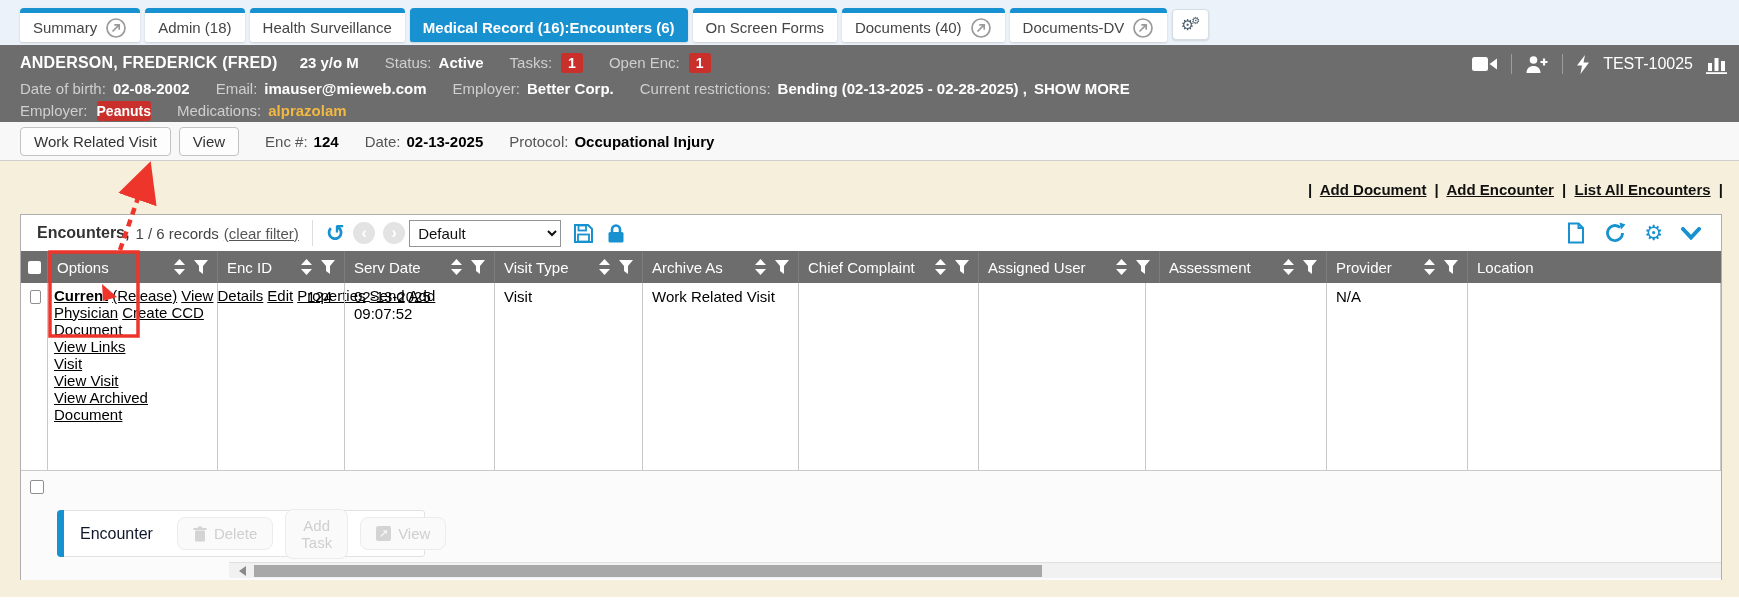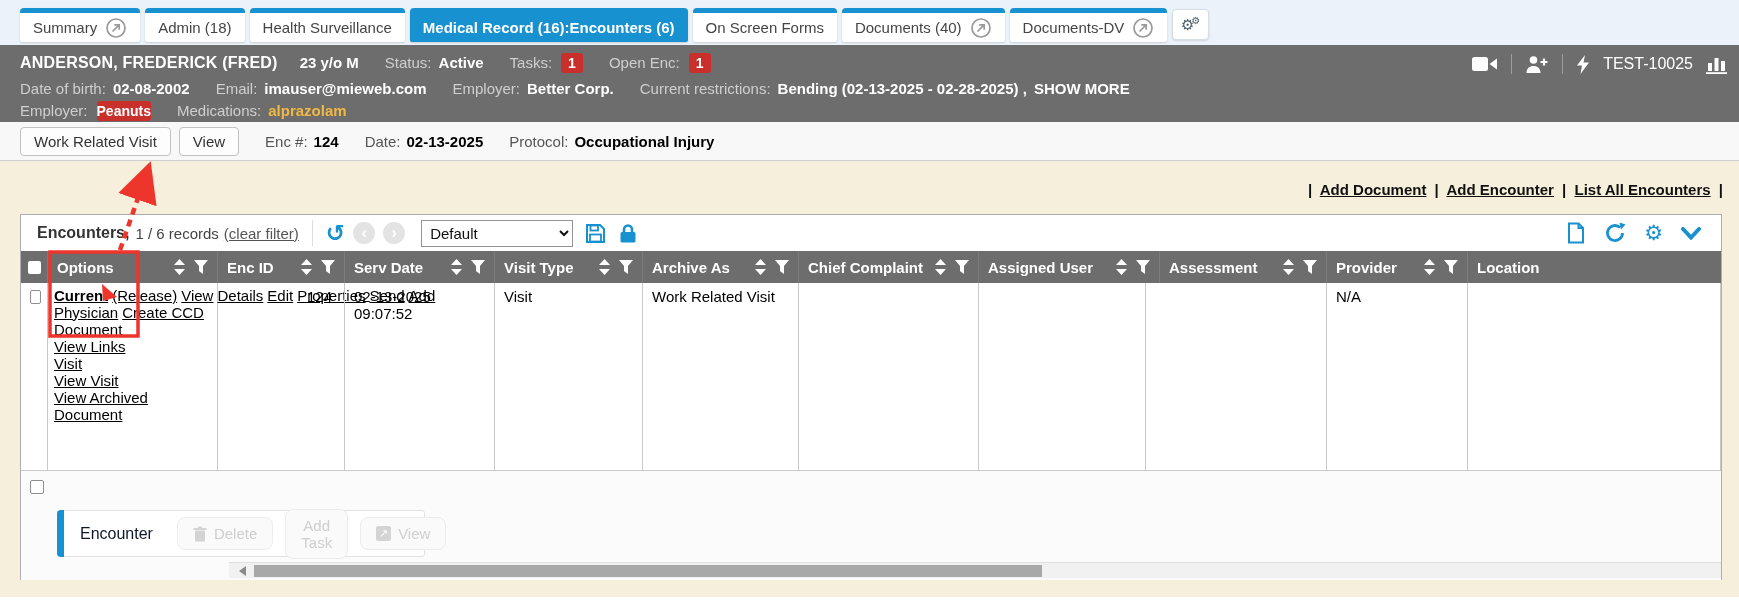--- a/index.html
+++ b/index.html
@@ -65,29 +65,29 @@
            border:1px solid #aeaeae; }
   .grid-toolbar { height:36px; display:flex; align-items:center; padding:0 10px 0 16px; font-size:15px; color:#444; }
   .gt-title { font-weight:bold; font-size:16px; color:#333; }
   .gt-count { margin-left:6px; }
   .gt-clear { margin-left:5px; color:#555; text-decoration:underline; cursor:pointer; }
   .gt-div { width:1px; height:26px; background:#ddd; margin:0 13px; }
   .undo { font-family:"DejaVu Sans", sans-serif; color:#1791d0; font-size:23px; font-weight:bold;
           line-height:1; cursor:pointer; }
   .pager { width:22px; height:22px; border-radius:50%; background:#e3e3e3; color:#fff; font-weight:bold;
            display:flex; align-items:center; justify-content:center; font-size:16px; margin-left:8px; }
-  .view-select { margin-left:16px; width:152px; height:27px; font-size:15px; border:1px solid #949494;
+  .view-select { margin-left:4px; width:152px; height:27px; font-size:15px; border:1px solid #949494;
                  background:#fff; color:#111; padding:0 4px; }
   .gt-icon { margin-left:12px; cursor:pointer; display:flex; }
   .gt-right { margin-left:auto; display:flex; align-items:center; gap:18px; padding-right:10px; }
   .gt-right .gear-glyph { font-family:"DejaVu Sans", sans-serif; color:#1791d0; font-size:21px; line-height:1; cursor:pointer; }
 
   
   .thead { height:32px; background:#6d6d6d; display:flex; color:#fff; font-size:15px; }
-  .th { display:flex; align-items:center; padding:0 6px 0 9px; border-right:1px solid #7d7d7d;font-weight:bold; }
+  .th { display:flex; align-items:center; padding:0 6px 0 9px; border-right:1px solid #7d7d7d; }
   .th .hdr-icons { margin-left:auto; display:flex; align-items:center; gap:9px; padding-right:3px; }
   .c-cb{width:27px; justify-content:center; padding:0;}
   .c-opt{width:170px}.c-encid{width:127px}.c-serv{width:150px}.c-vtype{width:148px}
   .c-arch{width:156px}.c-chief{width:180px}.c-assess{width:167px}.c-auser{width:181px}
   .c-prov{width:141px}.c-loc{flex:1; border-right:none;}
   .trow { display:flex; height:188px; border-bottom:1px solid #c9c9c9; font-size:15px; color:#000; }
   .td { padding:5px 6px 0 9px; border-right:1px solid #c9c9c9; }
   .td.c-cb { display:flex; justify-content:center; padding-top:7px; }
   .td.c-encid { text-align:right; padding-right:12px; }
   .cbx { width:14px; height:14px; background:#fff; border:1px solid #8f8f8f; border-radius:2px; cursor:pointer; }

